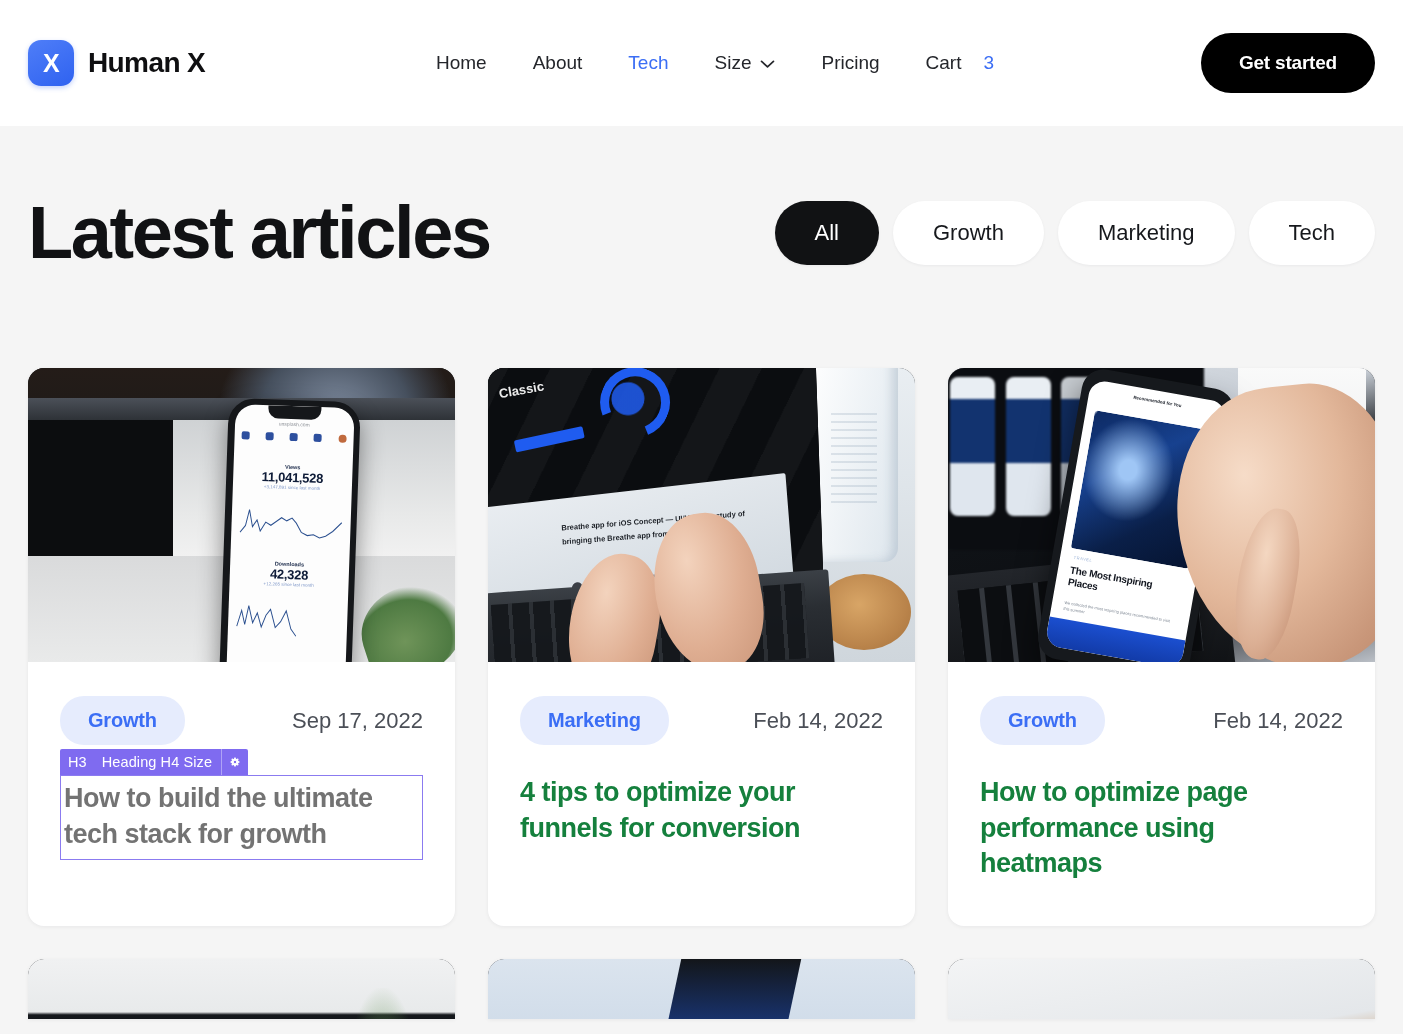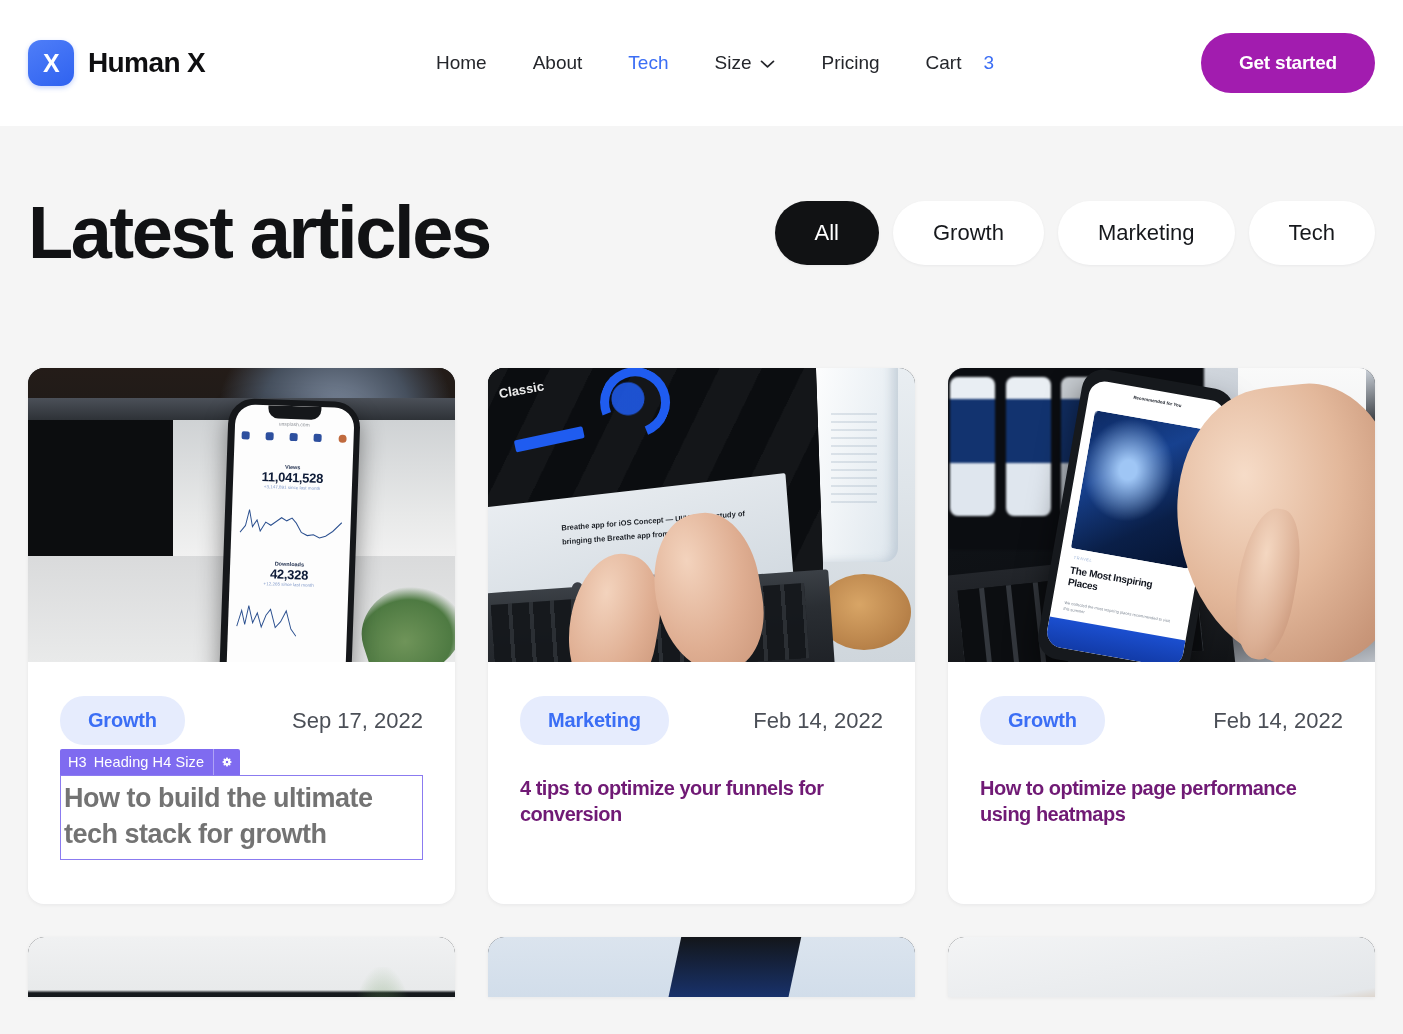--- a/index.html
+++ b/index.html
@@ -54,21 +54,21 @@
   .chev {
     width: 15px; height: 9px; display: inline-block;
     position: relative; top: 1px;
   }
   .chev svg { display: block; }
   .cart { display: flex; align-items: baseline; gap: 22px; cursor: pointer; }
   .cart-count { font-size: 19px; color: #3b6ef5; }
 
   .cta {
     position: absolute; right: 28px;
-    background: #a21caf;
+    background: #000000;
     color: #fff;
     border: none;
     font-family: inherit;
     font-size: 19px; font-weight: 700;
     padding: 19px 38px;
     border-radius: 34px;
     cursor: pointer;
     letter-spacing: -.2px;
   }
 
@@ -126,23 +126,23 @@
     color: #3b6ef5;
     font-size: 20px; font-weight: 700;
     padding: 13px 28px;
     border-radius: 24px;
     letter-spacing: -.2px;
   }
   .date { font-size: 22px; color: #4b4f57; }
 
   .card-title {
     margin-top: 30px;
-    font-size: 20px; font-weight: 700;
+    font-size: 27px; font-weight: 700;
     line-height: 1.32;
-    color: #701a75;
+    color: #15803d;
     letter-spacing: -.5px;
   }
 
   
   .sel-wrap { position: relative; margin-top: 30px; }
   .sel-title {
     border: 1.5px solid #8b7bf0;
     padding: 5px 3px 7px;
     font-size: 27px; font-weight: 700;
     line-height: 1.32; color: #737373;
@@ -157,21 +157,21 @@
     font-size: 14.5px;
     color: #ffffff;
     white-space: nowrap;
     border-radius: 2px 2px 0 0;
   }
   .sel-badge .bt {
     display: flex; align-items: center;
     padding: 0 9px 0 8px;
     letter-spacing: .1px;
   }
-  .sel-badge .bt .h3 { margin-right: 7px; }
+  .sel-badge .bt .h3 { margin-right: 15px; }
   .sel-badge .gear {
     display: flex; align-items: center; justify-content: center;
     width: 27px;
     border-left: 1px solid rgba(255,255,255,.38);
   }
 
   
   .grid-peek {
     margin-top: 33px;
     display: grid;

